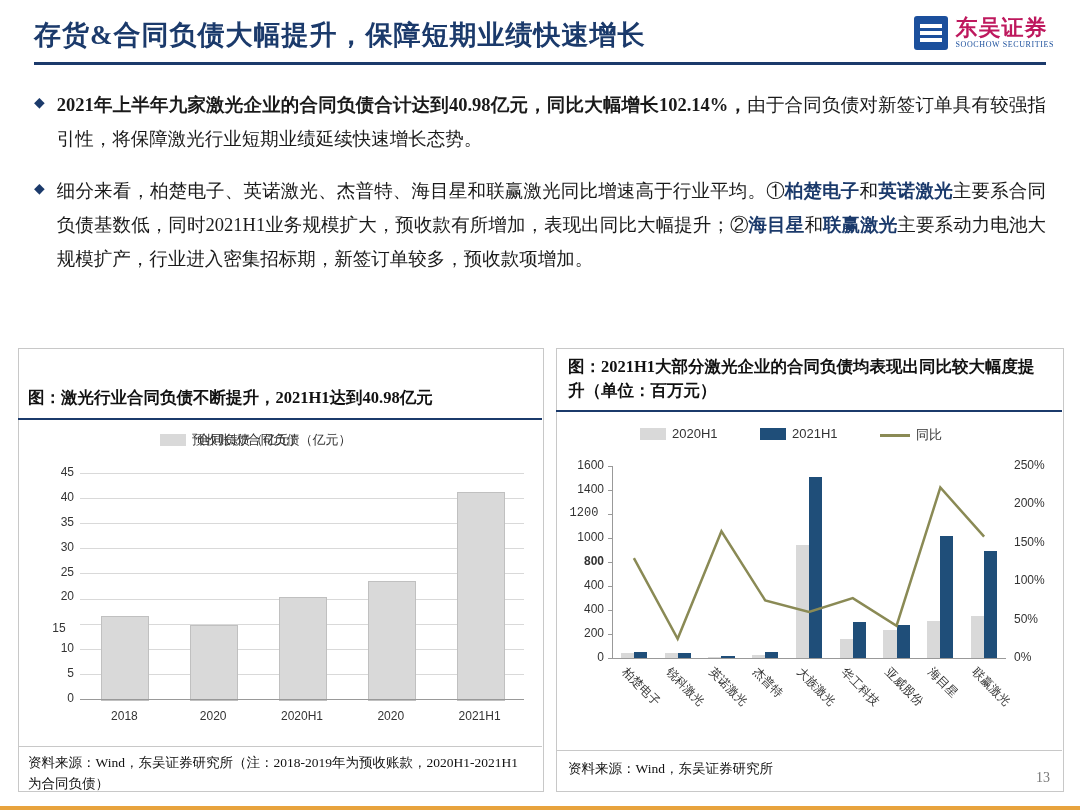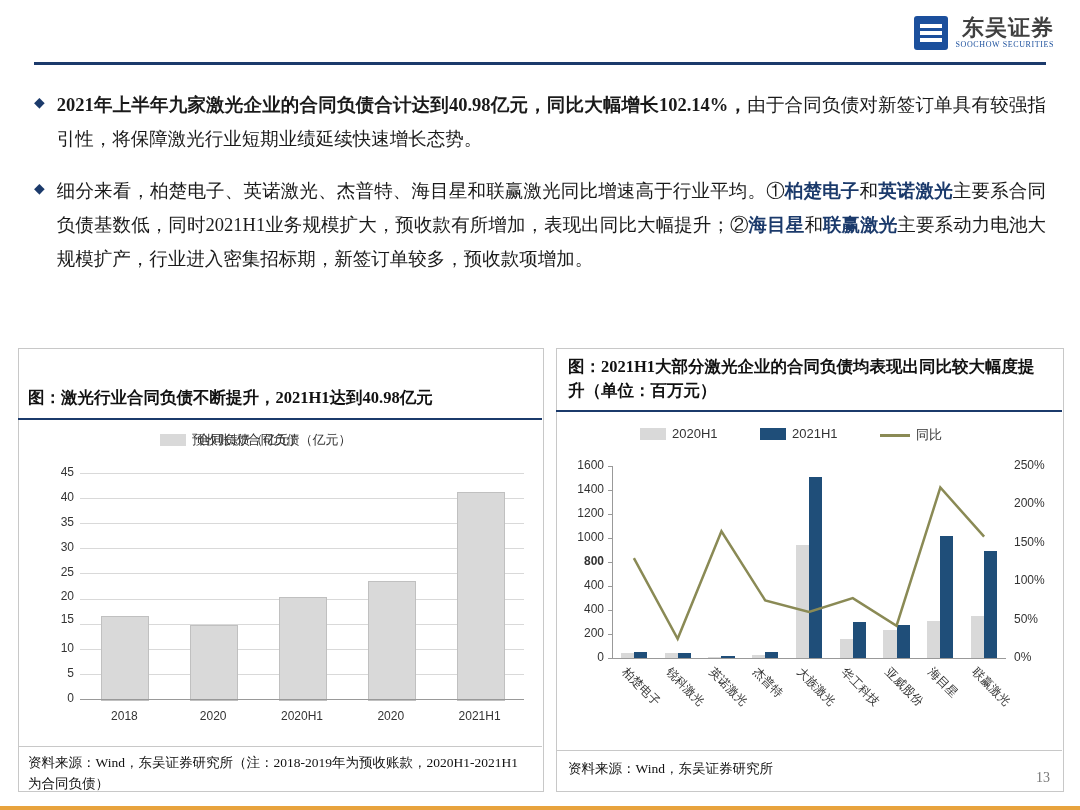--- a/index.html
+++ b/index.html
@@ -29,21 +29,21 @@
   .logo{
     position:absolute;right:26px;top:16px;display:flex;align-items:center;gap:8px;
   }
   .logo-mark{
     width:34px;height:34px;background:#1b4f9c;border-radius:3px;position:relative;
   }
   .logo-mark:before{
     content:"";position:absolute;left:6px;top:8px;width:22px;height:4px;background:#fff;
     box-shadow:0 7px 0 #fff, 0 14px 0 #fff;
   }
-  .logo-text .cn{font-size:22px;font-weight:bold;color:#404040;line-height:22px;letter-spacing:1px;text-align:right;}
+  .logo-text .cn{font-size:22px;font-weight:bold;color:#be185d;line-height:22px;letter-spacing:1px;}
   .logo-text .en{font-size:8px;color:#1b4f9c;letter-spacing:0.6px;line-height:11px;}
 
   
   .bullets{position:absolute;left:34px;top:88px;width:1012px;}
   .bullet{display:flex;align-items:flex-start;margin-bottom:18px;}
   .diamond{
     color:#1b3a6b;font-size:14px;line-height:30px;margin-right:12px;flex:0 0 auto;
   }
   .btext{
     font-size:18.5px;line-height:34px;color:#1a1a1a;text-align:justify;
@@ -87,20 +87,23 @@
   .legend-line{width:30px;height:3px;display:inline-block;}
   .cat-label{
     position:absolute;font-family:"Liberation Sans",sans-serif;font-size:12px;color:#333;
     transform-origin:left top;white-space:nowrap;
   }
 </style>
 </head>
 <body>
 
 <div class="header">
+  <div class="title-bar">
+    <span class="ttl">存货&amp;合同负债大幅提升，保障短期业绩快速增长</span>
+  </div>
   <div class="title-underline"></div>
   <div class="logo">
     <div class="logo-mark"></div>
     <div class="logo-text">
       <div class="cn">东吴证券</div>
       <div class="en">SOOCHOW SECURITIES</div>
     </div>
   </div>
 </div>
 
@@ -129,21 +132,21 @@
       <span>预收账款/合同负债（亿元）</span>
     </div>
     <span class="legend-item" style="left: 180px; top: 6px;">合同负债（亿元）</span>
     <div class="gridline" style="left: 62px; top: 274px; width: 444px;"></div>
     <div class="axis-label" style="left: 26px; top: 266px; width: 30px; text-align: right;">0</div>
     <div class="gridline" style="left: 62px; top: 248.889px; width: 444px;"></div>
     <div class="axis-label" style="left: 26px; top: 240.889px; width: 30px; text-align: right;">5</div>
     <div class="gridline" style="left: 62px; top: 223.778px; width: 444px;"></div>
     <div class="axis-label" style="left: 26px; top: 215.778px; width: 30px; text-align: right;">10</div>
     <div class="gridline" style="left: 62px; top: 198.667px; width: 444px;"></div>
-    <div class="axis-label" style="left: 26px; top: 187px; width: 30px; text-align: right;">15</div>
+    <div class="axis-label" style="left: 26px; top: 196px; width: 30px; text-align: center;">15</div>
     <div class="gridline" style="left: 62px; top: 173.556px; width: 444px;"></div>
     <div class="axis-label" style="left: 26px; top: 164px; width: 30px; text-align: right;">20</div>
     <div class="gridline" style="left: 62px; top: 148.444px; width: 444px;"></div>
     <div class="axis-label" style="left: 26px; top: 140.444px; width: 30px; text-align: right;">25</div>
     <div class="gridline" style="left: 62px; top: 123.333px; width: 444px;"></div>
     <div class="axis-label" style="left: 26px; top: 115.333px; width: 30px; text-align: right;">30</div>
     <div class="gridline" style="left: 62px; top: 98.2222px; width: 444px;"></div>
     <div class="axis-label" style="left: 26px; top: 90.2222px; width: 30px; text-align: right;">35</div>
     <div class="gridline" style="left: 62px; top: 73.1111px; width: 444px;"></div>
     <div class="axis-label" style="left: 26px; top: 65.1111px; width: 30px; text-align: right;">40</div>
@@ -187,21 +190,21 @@
     <div class="axis-label" style="left: 8px; top: 206px; width: 40px; text-align: right;">200</div>
     <div class="axisline" style="left: 52px; top: 214px; width: 4px; height: 1px;"></div>
     <div class="axis-label" style="left: 8px; top: 182px; width: 40px; text-align: right;">400</div>
     <div class="axisline" style="left: 52px; top: 190px; width: 4px; height: 1px;"></div>
     <div class="axis-label" style="left: 8px; top: 158px; width: 40px; text-align: right;">400</div>
     <div class="axisline" style="left: 52px; top: 166px; width: 4px; height: 1px;"></div>
     <div class="axis-label" style="left: 8px; top: 134px; width: 40px; text-align: right; font-weight: bold;">800</div>
     <div class="axisline" style="left: 52px; top: 142px; width: 4px; height: 1px;"></div>
     <div class="axis-label" style="left: 8px; top: 110px; width: 40px; text-align: right;">1000</div>
     <div class="axisline" style="left: 52px; top: 118px; width: 4px; height: 1px;"></div>
-    <div class="axis-label" style="left: 8px; top: 86px; width: 40px; text-align: right;">1200</div>
+    <div class="axis-label" style="left: 8px; top: 86px; width: 40px; text-align: center; font-family: Liberation Mono, monospace;">1200</div>
     <div class="axisline" style="left: 52px; top: 94px; width: 4px; height: 1px;"></div>
     <div class="axis-label" style="left: 8px; top: 62px; width: 40px; text-align: right;">1400</div>
     <div class="axisline" style="left: 52px; top: 70px; width: 4px; height: 1px;"></div>
     <div class="axis-label" style="left: 8px; top: 38px; width: 40px; text-align: right;">1600</div>
     <div class="axisline" style="left: 52px; top: 46px; width: 4px; height: 1px;"></div>
     <div class="axis-label" style="left: 458px; top: 230px;">0%</div>
     <div class="axis-label" style="left: 458px; top: 191.6px;">50%</div>
     <div class="axis-label" style="left: 458px; top: 153.2px;">100%</div>
     <div class="axis-label" style="left: 458px; top: 114.8px;">150%</div>
     <div class="axis-label" style="left: 458px; top: 76.4px;">200%</div>

